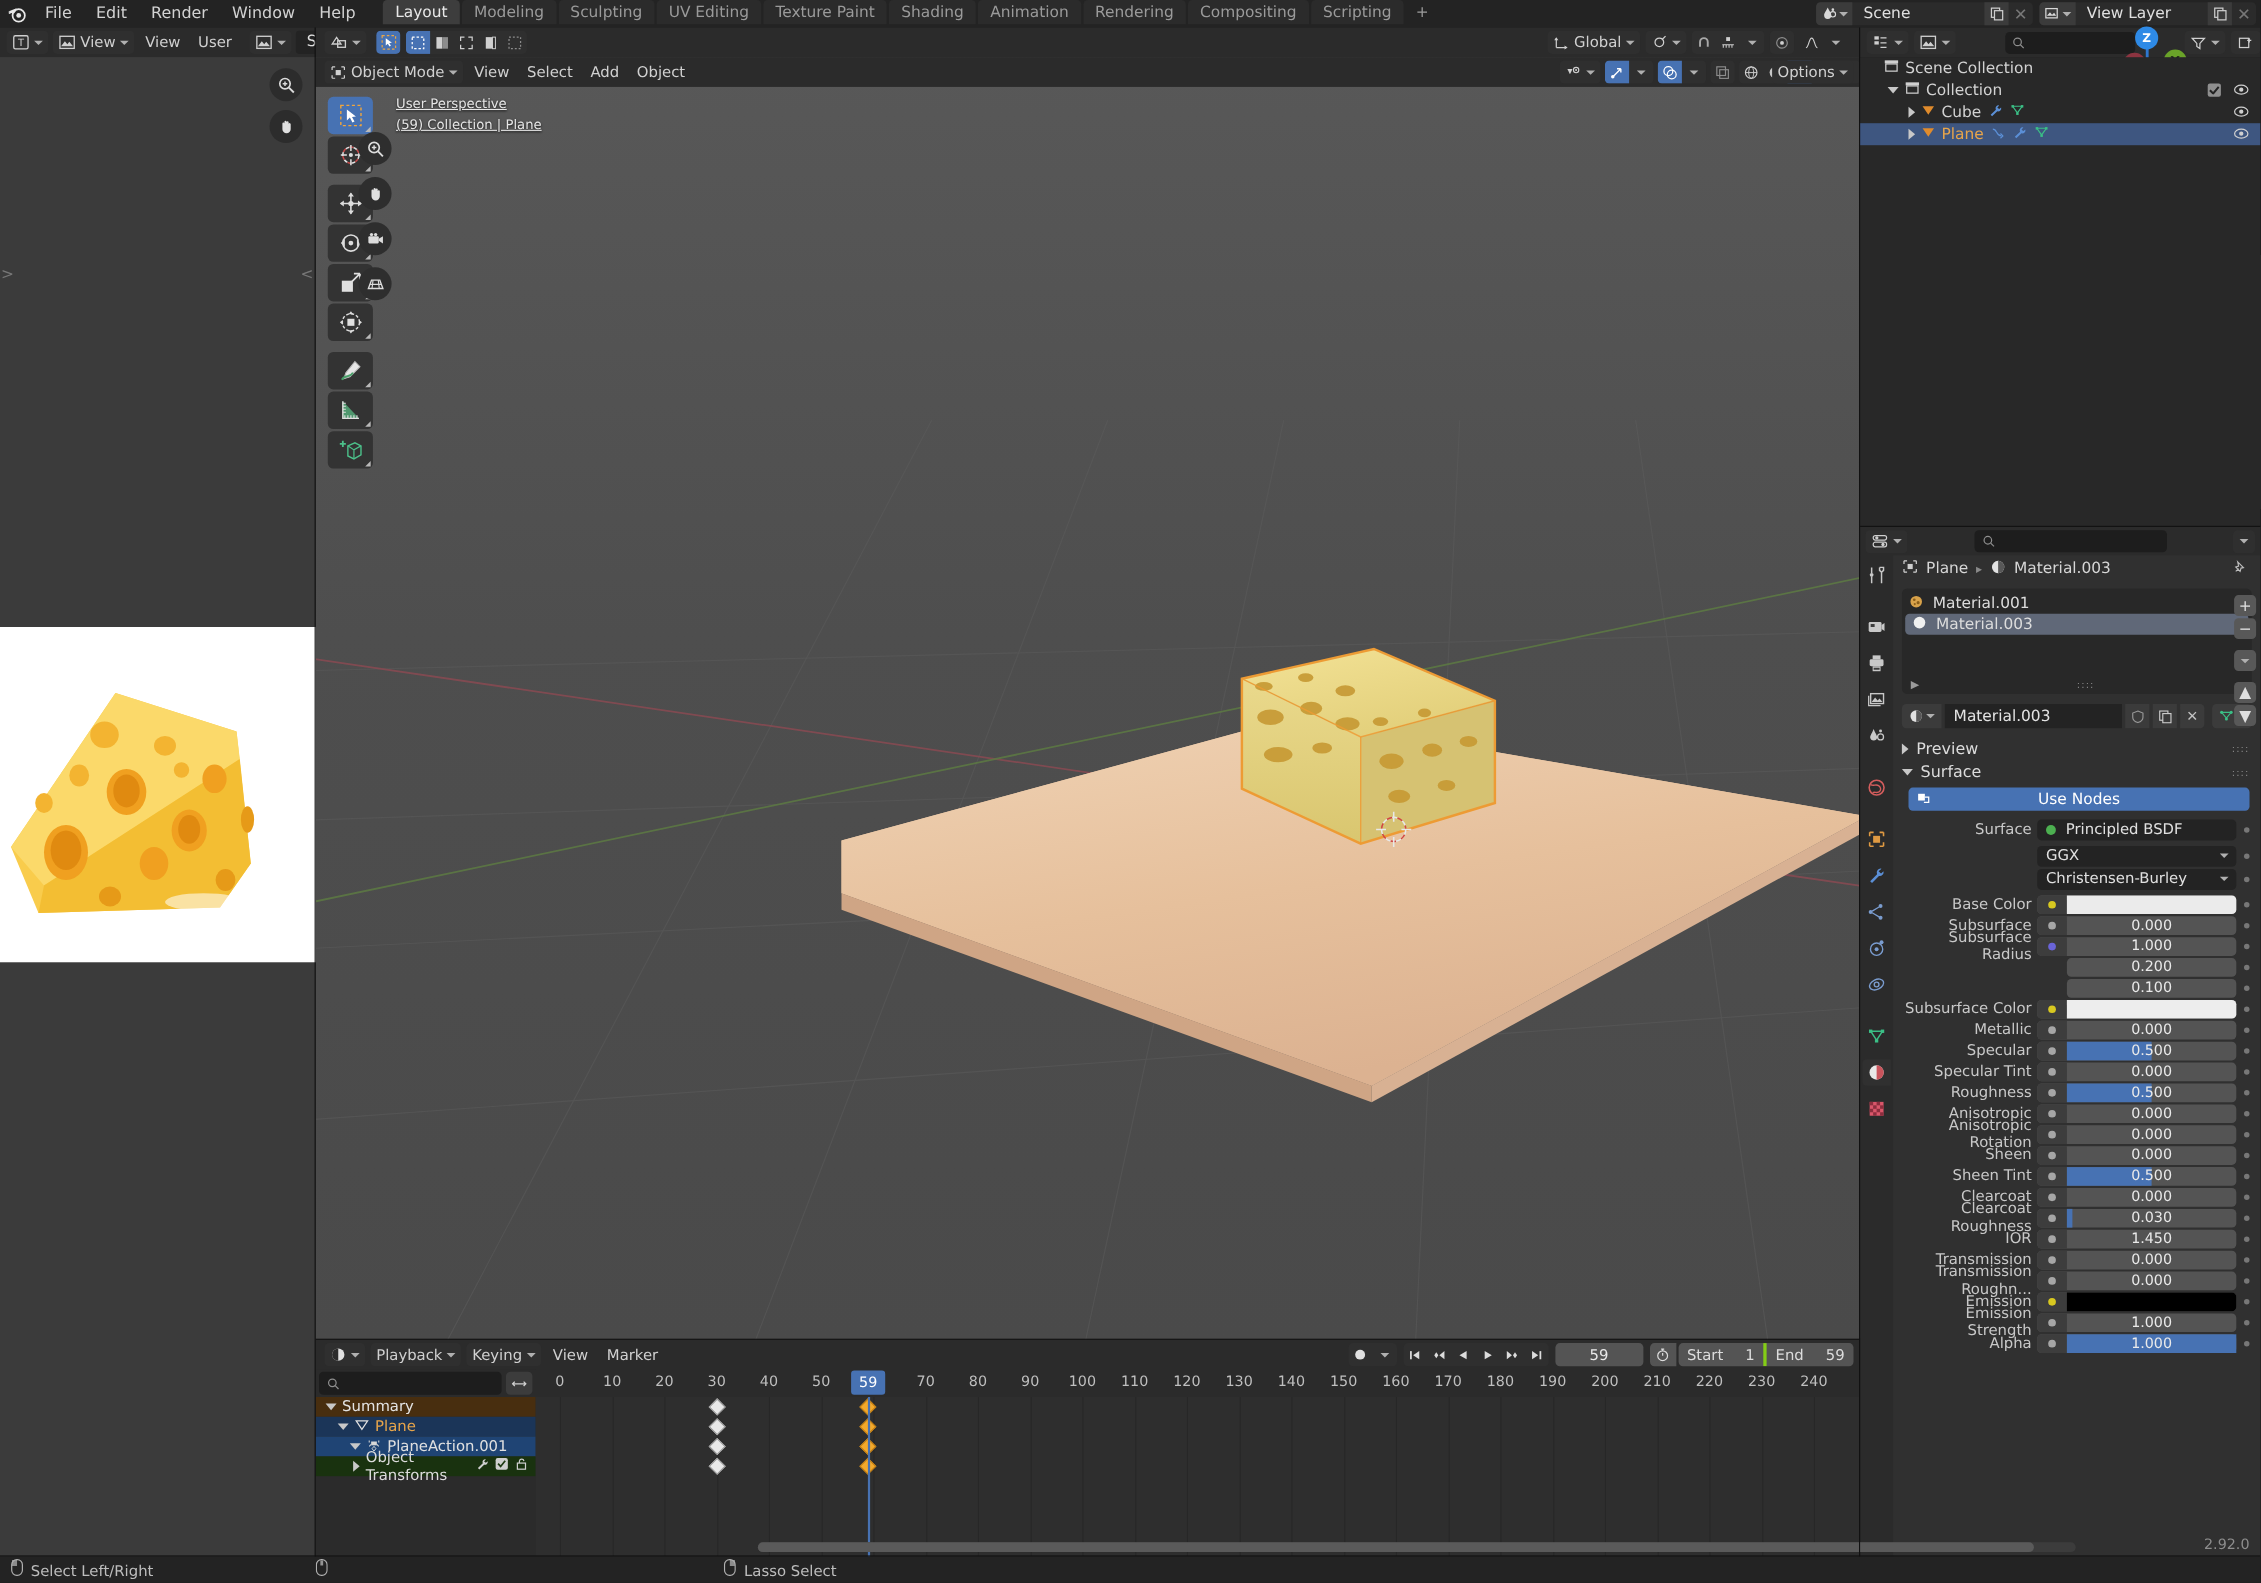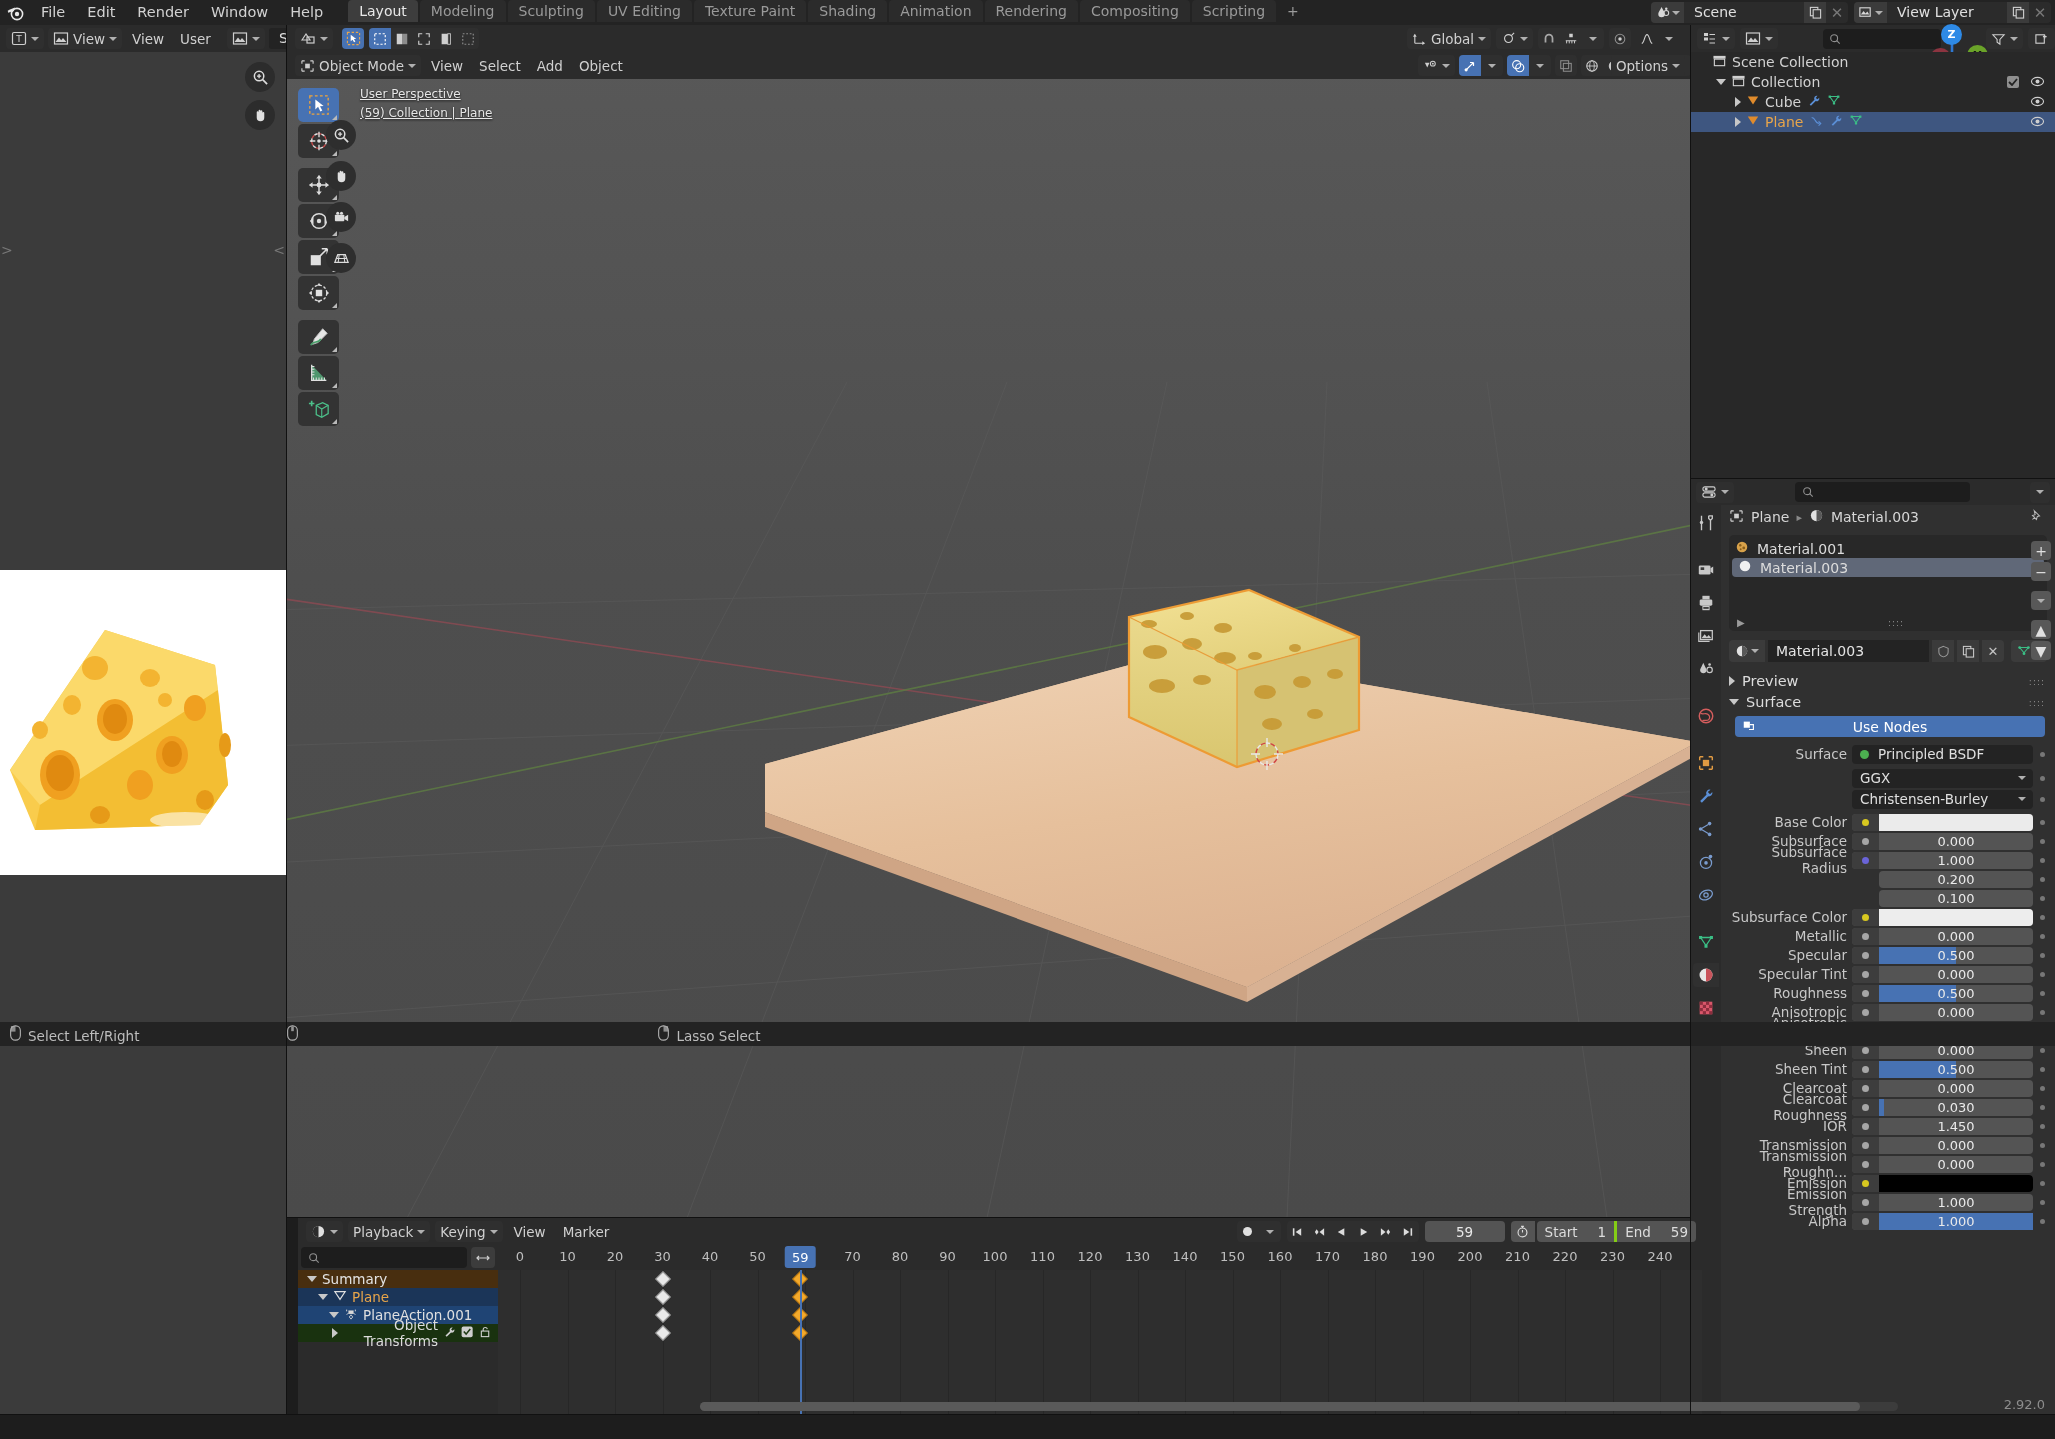--- a/index.html
+++ b/index.html
@@ -1,18 +1,18 @@
 <!DOCTYPE html>
 <html><head>
 <meta charset="utf-8">
 <style>
   * { box-sizing: border-box; margin:0; padding:0; }
   html,body { width:2055px; height:1439px; overflow:hidden; background:#1d1d1d;
     font-family:"DejaVu Sans", sans-serif; font-size:15px; color:#dcdcdc; }
-  .app { position:relative; width:2055px; height:1046px; }
+  .app { position:relative; width:2055px; height:1439px; }
 
   
   .topbar { position:absolute; left:0; top:0; width:2055px; height:25px; background:#232323;
      display:flex; align-items:center; }
   .blender-logo { width:30px; height:25px; display:flex; align-items:center; justify-content:center; }
   .menu-item { padding:0 11px; height:25px; line-height:25px; font-size:14.5px; color:#d2d2d2; }
   .wtabs { display:flex; height:25px; margin-left:14px; }
   .wtab { height:22px; line-height:22px; padding:0 11px; font-size:14px; color:#9a9a9a;
     background:#2b2b2b; margin-right:2px; border-radius:4px 4px 0 0; }
   .wtab.active { background:#3d3d3d; color:#e8e8e8; }
@@ -75,21 +75,21 @@
 
   .gizmo { position:absolute; right:60px; top:20px; width:86px; height:86px; }
   .gz-dot { position:absolute; width:21px;height:21px;border-radius:50%;
       display:flex;align-items:center;justify-content:center;font-size:11px;font-weight:bold;color:#111; }
   .nav-col { position:absolute; right:12px; top:120px; display:flex; flex-direction:column; gap:11px; }
   .navbtn { width:30px;height:30px;border-radius:50%;background:#2e2e2e;
      display:flex;align-items:center;justify-content:center; }
   .vp-options { position:absolute; right:8px; top:52px; height:27px; display:flex; align-items:center; }
 
   
-  .timeline { position:absolute; left:298px; top:1218px; width:1404px; height:197px; background:#2b2b2b;text-align:right; }
+  .timeline { position:absolute; left:287px; top:1218px; width:1404px; height:197px; background:#2b2b2b; }
   .tl-header { height:27px; display:flex; align-items:center; padding-left:8px; gap:5px; background:#2b2b2b; }
   .tl-playhdr { position:absolute; right:6px; top:3px; display:flex; align-items:center; gap:6px; }
   .tl-framebox { width:80px;height:21px;background:#545454;border-radius:4px;
      display:flex;align-items:center;justify-content:center;font-size:13.5px;color:#e8e8e8; }
   .tl-startend { display:flex; background:#545454; border-radius:4px; overflow:hidden; }
   .tl-se { display:flex; align-items:center; height:21px; padding:0 8px; font-size:13.5px; gap:20px; }
   .tl-channels { position:absolute; left:0; top:27px; width:200px; height:170px; background:#2b2b2b; }
   .tl-searchrow { height:25px; display:flex; align-items:center; gap:4px; padding:2px 3px; }
   .tl-search { flex:1; height:21px; background:#1d1d1d; border-radius:4px; display:flex;
       align-items:center; padding-left:7px; }

